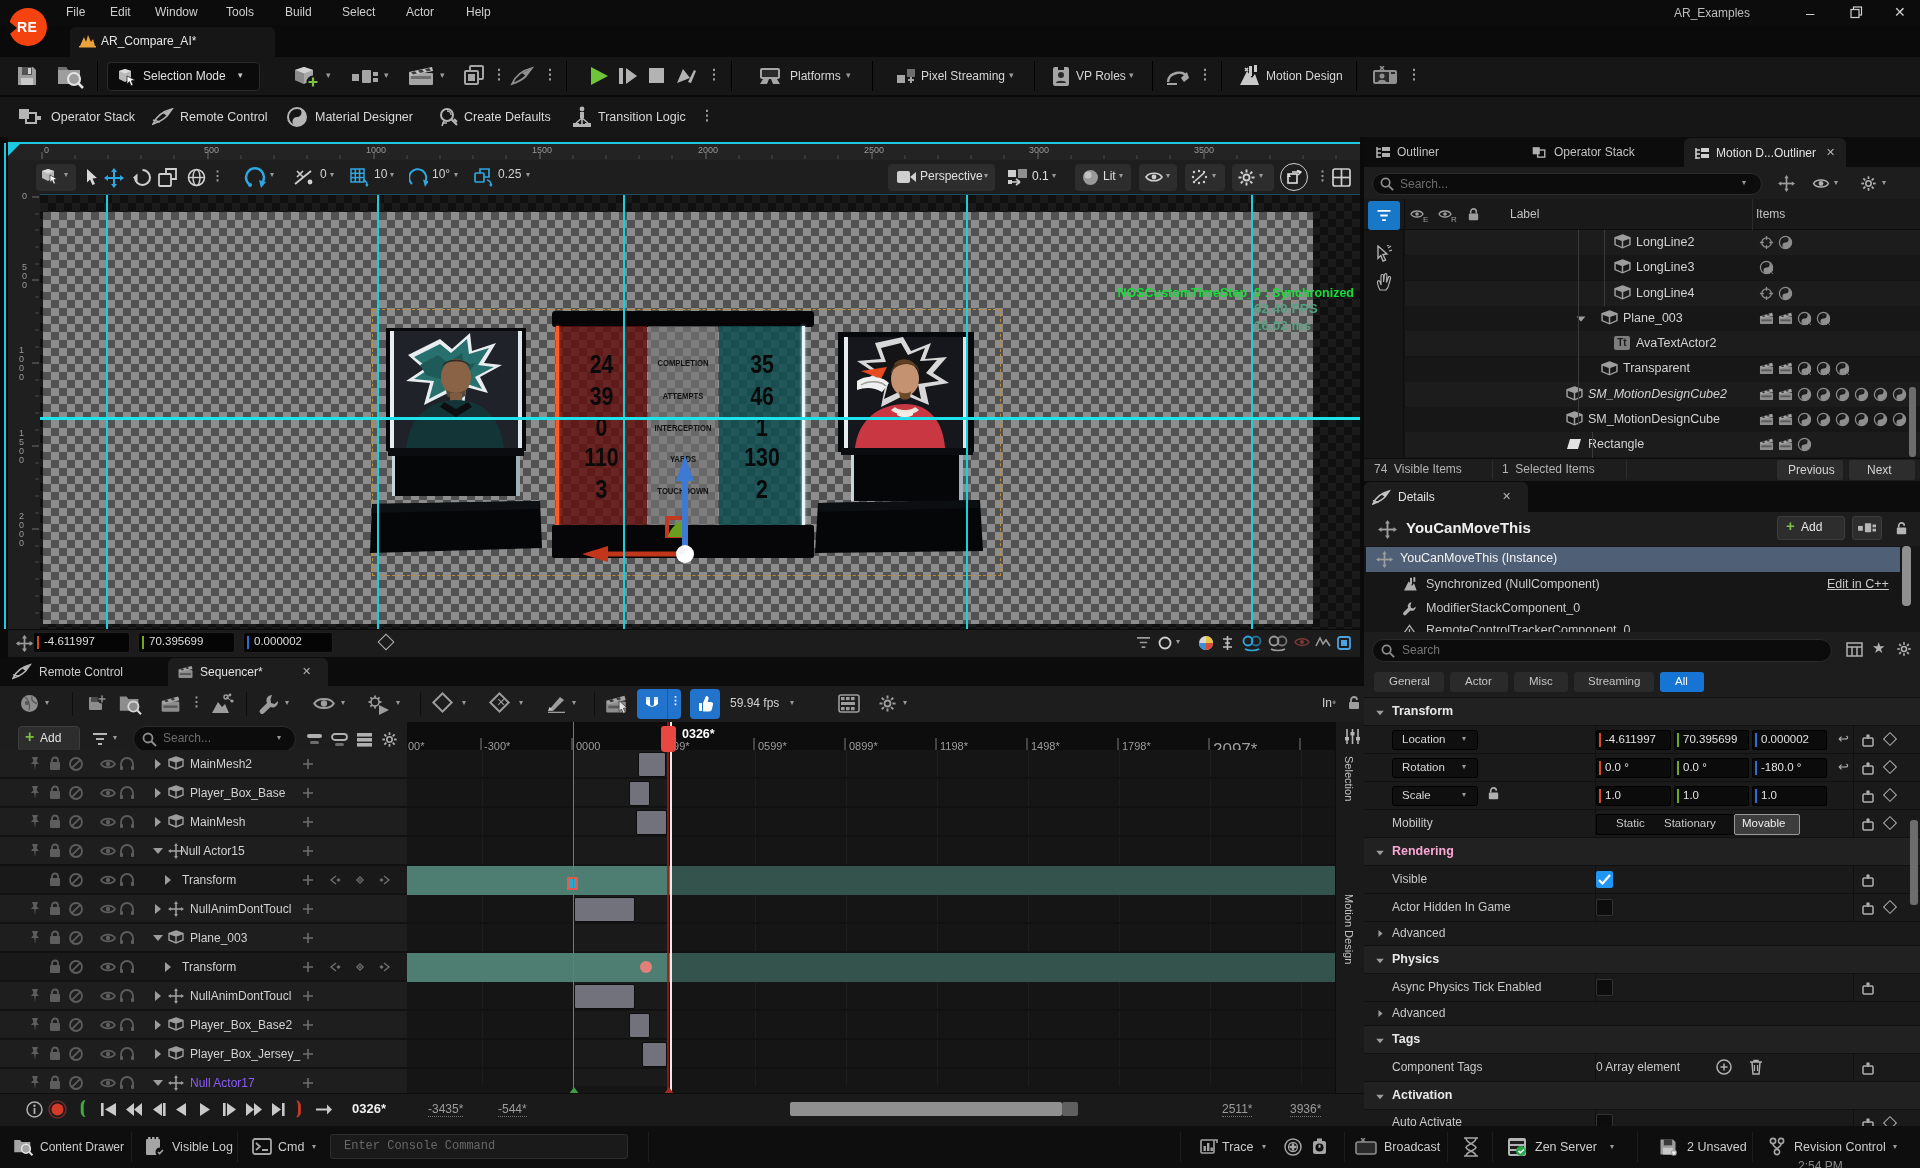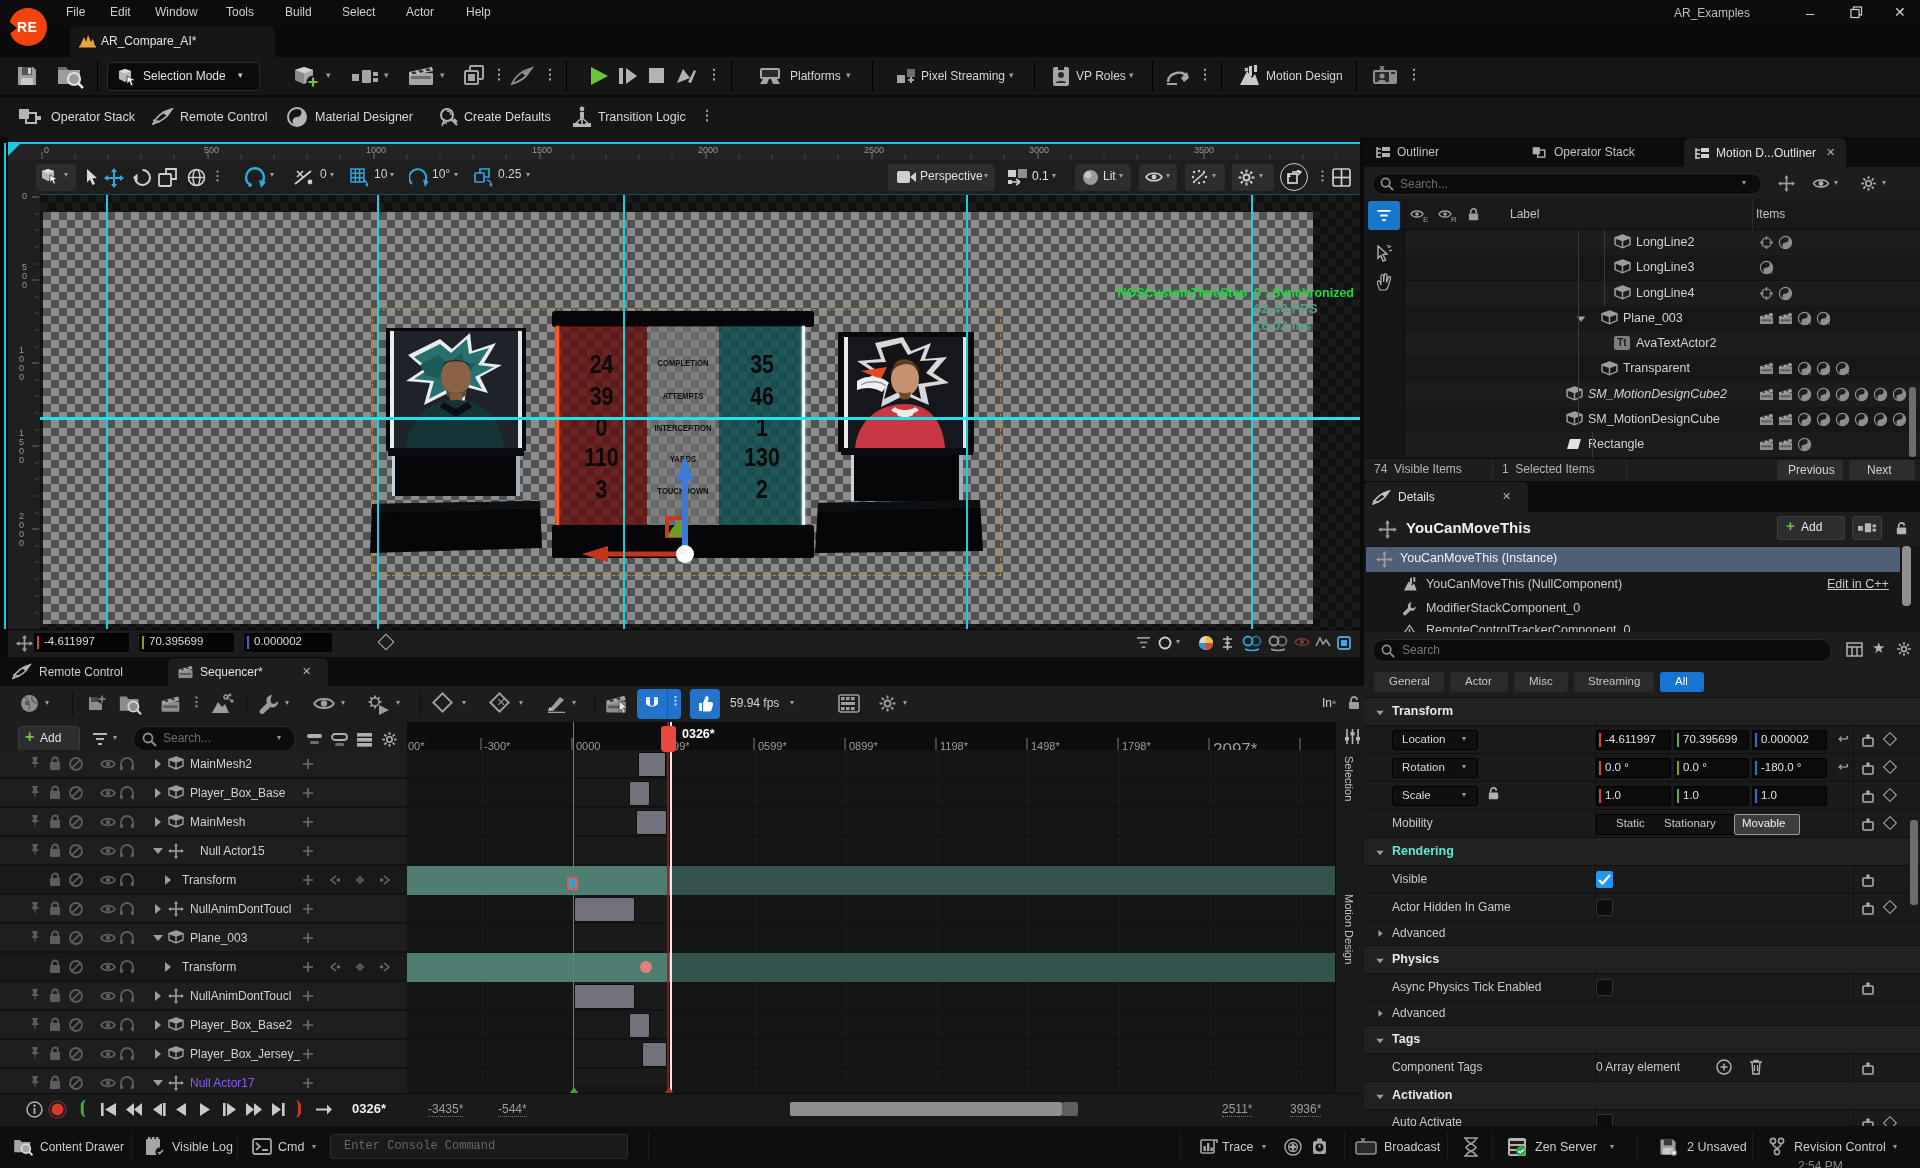--- a/index.html
+++ b/index.html
@@ -1048,21 +1048,21 @@
         </svg>
     <svg class="abs" style="left:119px;top:93px;opacity:1;" width="16" height="16" viewBox="0 0 16 16">
           <use href="#i-phone"></use>
         </svg>
     <svg class="abs" style="left:150px;top:93px;opacity:1;" width="16" height="16" viewBox="0 0 16 16">
           <use href="#i-arr-d"></use>
         </svg>
     <svg class="abs" style="left:168px;top:93px;opacity:1;" width="16" height="16" viewBox="0 0 16 16">
           <use href="#i-move"></use>
         </svg>
-    <div class="abs" style="left:200px;top:94px;color:#d2d2d2;font-size:12px;white-space:nowrap;">Null Actor15</div>
+    <div class="abs" style="left:180px;top:94px;color:#d2d2d2;font-size:12px;white-space:nowrap;">Null Actor15</div>
     <svg class="abs" style="left:300px;top:93px;opacity:1;" width="16" height="16" viewBox="0 0 16 16">
           <use href="#i-plus"></use>
         </svg>
     <div class="abs" style="left:0;top:116px;width:407px;height:27px;background:#191919;"></div>
     <div class="abs" style="left:0;top:143px;width:407px;height:2px;background:#121212;"></div>
     <svg class="abs" style="left:47px;top:122px;opacity:1;" width="16" height="16" viewBox="0 0 16 16">
           <use href="#i-lock"></use>
         </svg>
     <svg class="abs" style="left:68px;top:122px;opacity:1;" width="16" height="16" viewBox="0 0 16 16">
           <use href="#i-ban"></use>
@@ -1775,21 +1775,21 @@
   <div class="abs" style="left:2px;top:410px;width:534px;height:25px;background:#4f6076;"></div>
   <svg class="abs" style="left:12px;top:414px;" width="17" height="17" viewBox="0 0 16 16">
         <use href="#i-move"></use>
       </svg>
   <div class="abs" style="left:36px;top:414px;color:#f2f2f2;font-size:12.5px;">YouCanMoveThis (Instance)</div>
   <svg class="abs" style="left:38px;top:440px;" width="16" height="15" viewBox="0 0 24 22">
         <path d="M3 20 L10 6 L15 13 L18 9 L22 20 Z" fill="#b0b0b0"></path>
         <rect x="12" y="1" width="3" height="10" fill="#b0b0b0"></rect>
         <rect x="17" y="0" width="3" height="7" fill="#b0b0b0"></rect>
       </svg>
-  <div class="abs" style="left:62px;top:440px;color:#c9c9c9;font-size:12.5px;">YouCanMoveThis (NullComponent)</div>
+  <div class="abs" style="left:62px;top:440px;color:#c9c9c9;font-size:12.5px;">Synchronized (NullComponent)</div>
   <div class="abs" style="left:463px;top:440px;color:#c9c9c9;font-size:12.5px;text-decoration:underline;">Edit in C++</div>
   <svg class="abs" style="left:38px;top:464px;" width="15" height="15" viewBox="0 0 22 22">
         <path d="M14 2 a5.5 5.5 0 0 0 -5 8 L2 17 a2.6 2.6 0 0 0 3.6 3.6 L12.5 14 a5.5 5.5 0 0 0 7.5 -6 l-3.5 3 l-3.5 -1 l-0.5 -3.8 Z" fill="#b0b0b0"></path>
       </svg>
   <div class="abs" style="left:62px;top:464px;color:#c9c9c9;font-size:12.5px;">ModifierStackComponent_0</div>
   <svg class="abs" style="left:38px;top:487px;" width="15" height="12" viewBox="0 0 16 12">
         <path d="M1 11 L8 1 L15 11 Z M8 11 V5" fill="none" stroke="#b0b0b0" stroke-width="1.4"></path>
       </svg>
   <div class="abs" style="left:62px;top:486px;color:#c9c9c9;font-size:12.5px;">RemoteControlTrackerComponent_0</div>
   <div class="abs" style="left:538px;top:409px;width:9px;height:60px;background:#8f8f8f;border-radius:4px;"></div>
@@ -1917,21 +1917,21 @@
   <svg class="abs" style="left:497px;top:680px;" width="14" height="14" viewBox="0 0 14 14">
         <rect x="2" y="5" width="10" height="8" rx="1" fill="none" stroke="#b0b0b0" stroke-width="1.5"></rect>
         <circle cx="7" cy="3" r="1.8" fill="#b0b0b0"></circle>
         <line x1="7" y1="4" x2="7" y2="6" stroke="#b0b0b0" stroke-width="1.4"></line>
       </svg>
   <div class="abs" style="left:521px;top:681px;width:10px;height:10px;border:1.5px solid #b0b0b0;transform:rotate(45deg);"></div>
   <div class="abs" style="left:0;top:701px;width:556px;height:28px;background:#212121;border-bottom:1px solid #101010;"></div>
   <svg class="abs" style="left:10px;top:710px;" width="12" height="12" viewBox="0 0 16 16">
         <use href="#i-arr-d"></use>
       </svg>
-  <div class="abs" style="left:28px;top:707px;color:#5eead4;font-size:12.5px;font-weight:bold;">Rendering</div>
+  <div class="abs" style="left:28px;top:707px;color:#f9a8d4;font-size:12.5px;font-weight:bold;">Rendering</div>
   <div class="abs" style="left:0;top:729px;width:556px;height:28px;background:#1a1a1a;border-bottom:1px solid #101010;"></div>
   <div class="abs" style="left:231px;top:729px;width:1px;height:28px;background:#101010;"></div>
   <div class="abs" style="left:489px;top:729px;width:1px;height:28px;background:#101010;"></div>
   <div class="abs" style="left:28px;top:735px;color:#c9c9c9;font-size:12px;">Visible</div>
   <div class="abs" style="left:232px;top:734px;width:17px;height:17px;background:#2196f3;border-radius:2px;"></div>
   <svg class="abs" style="left:234px;top:737px;" width="13" height="11" viewBox="0 0 13 11">
         <path d="M1 6 l3.5 3.5 L12 1" stroke="#fff" stroke-width="2.2" fill="none"></path>
       </svg>
   <svg class="abs" style="left:497px;top:736px;" width="14" height="14" viewBox="0 0 14 14">
         <rect x="2" y="5" width="10" height="8" rx="1" fill="none" stroke="#b0b0b0" stroke-width="1.5"></rect>

